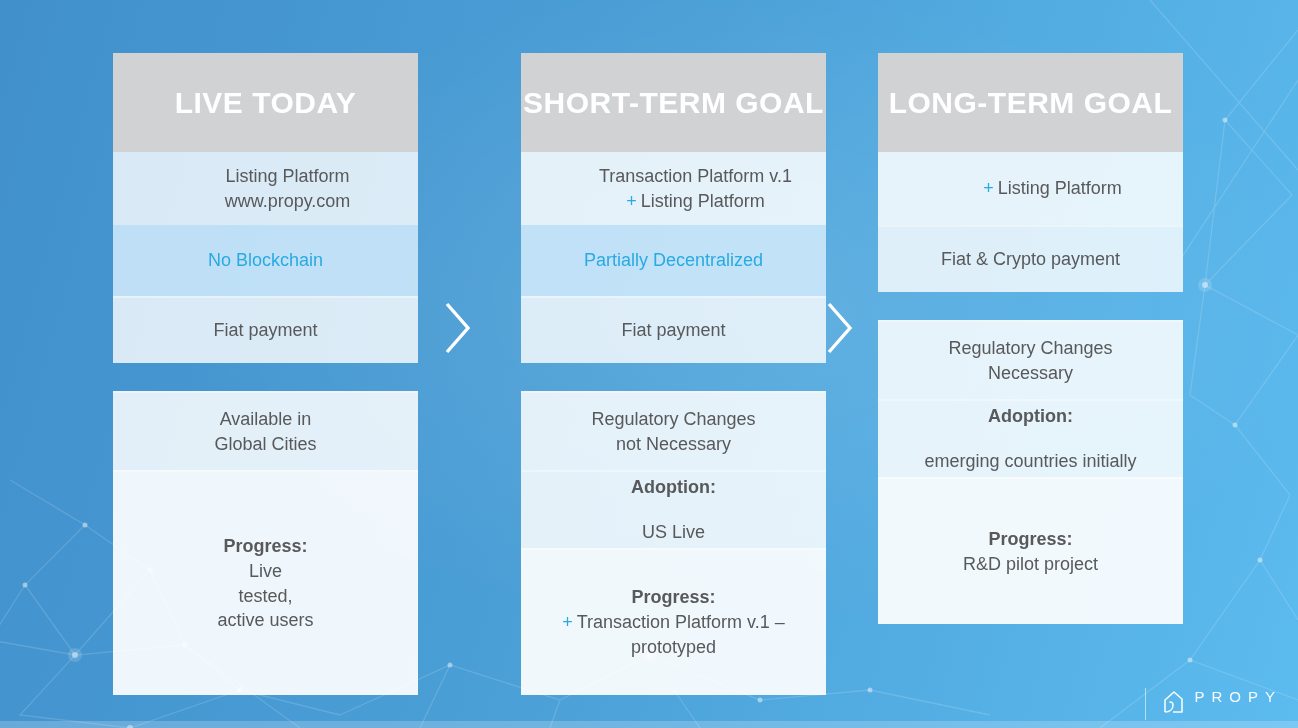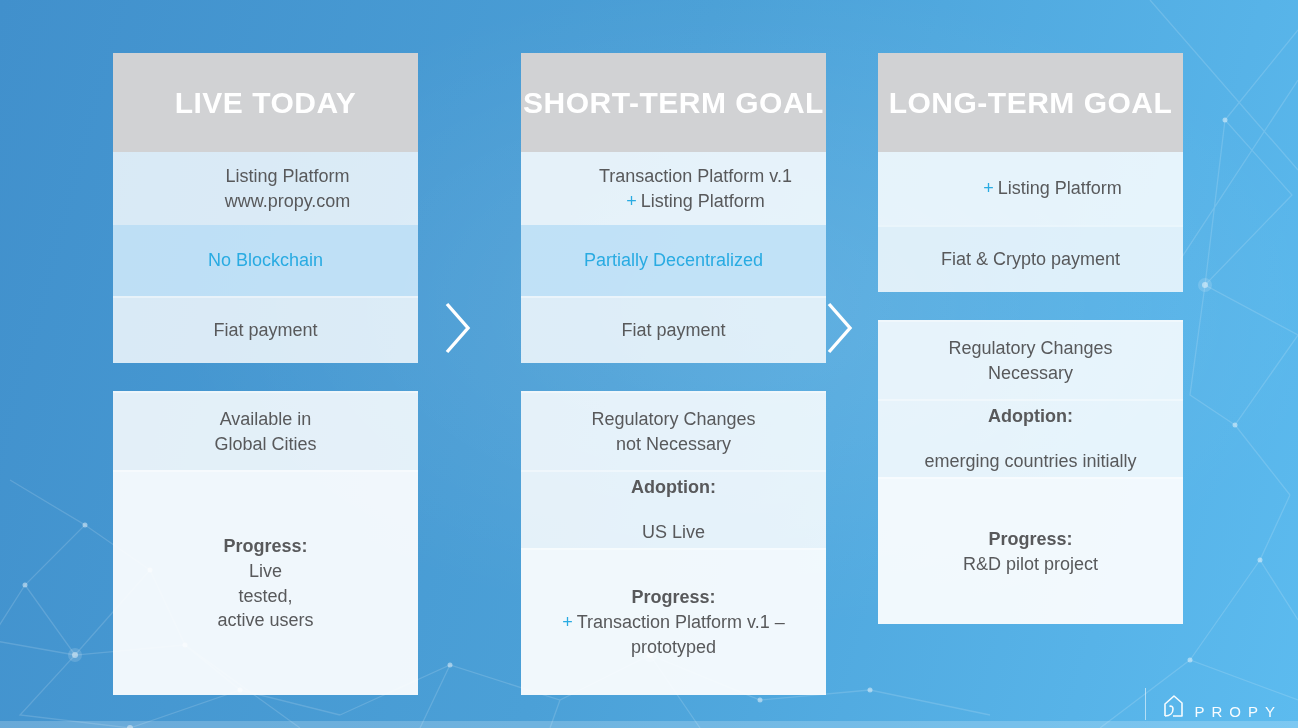--- a/index.html
+++ b/index.html
@@ -66,21 +66,21 @@
   
   .gap-arrow {
     position: absolute; top: 301px; width: 26px; height: 54px;
   }
   .gap-arrow-1 { left: 445px; }
   .gap-arrow-2 { left: 827px; }
 
   
   .footer-logo {
     position: absolute; right: 16px; bottom: 8px;
-    display: flex; align-items: flex-end;
+    display: flex; align-items: flex-start;
   }
   .logo-divider {
     width: 1px; height: 32px; background: rgba(255,255,255,0.55);
     margin-right: 14px;
   }
   .logo-house { margin-right: 8px; display: block; }
   .logo-text {
     color: rgba(255,255,255,0.96);
     font-size: 15px; letter-spacing: 7px; font-weight: 400;
   }

